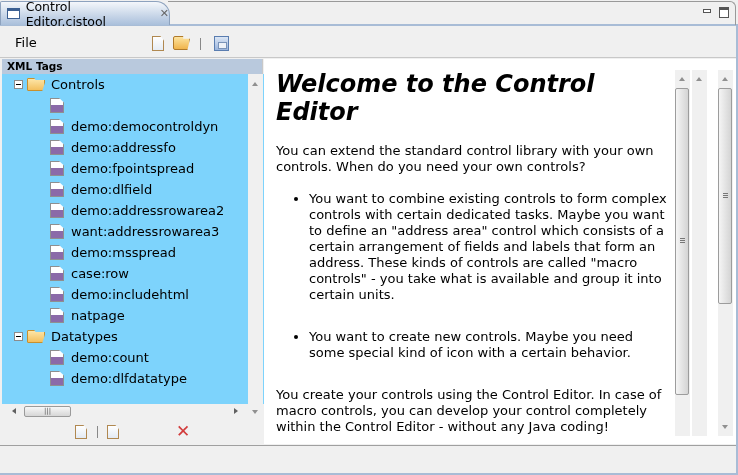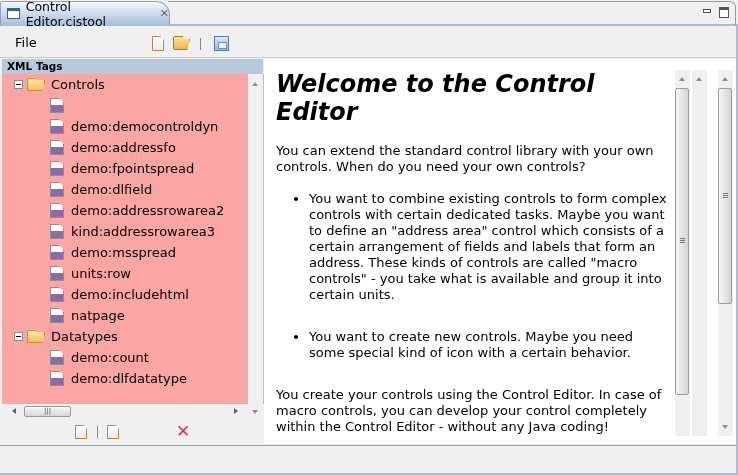--- a/index.html
+++ b/index.html
@@ -24,21 +24,21 @@
   .tb-icon { position: absolute; top: 8px; }
   .ic-newdoc { width: 12px; height: 15px; background: linear-gradient(#fff, #e6ecf4); border: 1px solid #b08850; clip-path: polygon(0 0, 70% 0, 100% 30%, 100% 100%, 0 100%); }
   .ic-open { width: 17px; height: 14px; background: linear-gradient(#fde4a0, #f0b44c); border: 1px solid #b07a2a; border-radius: 2px; clip-path: polygon(0 0, 60% 0, 60% 20%, 100% 20%, 85% 100%, 0 100%); }
   .tb-sep { position: absolute; top: 10px; width: 1px; height: 12px; background: #888; }
   .ic-save { width: 15px; height: 15px; border: 1px solid #5a7db0; background: linear-gradient(#dbe6f5, #9ab4dc); }
   .ic-save::after { content: ""; position: absolute; left: 3px; bottom: 1px; width: 7px; height: 5px; background: #eef2f8; border: 1px solid #7a93b8; }
 
   
   .leftpanel { position: absolute; left: 2px; top: 59px; width: 261px; height: 385px; background: #fff; border-right: 1px solid #c8c8c8; }
   .panel-header { height: 15px; background: #b9c9dd; font-size: 10.5px; font-weight: bold; padding-left: 5px; line-height: 15px; }
-  .tree { position: absolute; left: 0; top: 15px; width: 264px; height: 330px; overflow: hidden; background: #fca5a5; }
+  .tree { position: absolute; left: 0; top: 15px; width: 264px; height: 330px; overflow: hidden; background: #7dd3fc; }
   .tree-row { height: 21px; display: flex; align-items: center; white-space: nowrap; font-size: 13px; }
   .expander { width: 9px; height: 9px; border: 1px solid #8c8c8c; background: #fff; position: relative; margin-left: 12px; margin-right: 4px; }
   .expander::after { content: ""; position: absolute; left: 1px; top: 3px; width: 5px; height: 1px; background: #000; }
   .ic-folder { width: 18px; height: 13px; background: linear-gradient(#fde6a8, #f3bf5e); border: 1px solid #c8902e; border-radius: 1px; clip-path: polygon(0 0, 40% 0, 48% 15%, 100% 15%, 100% 35%, 85% 100%, 0 100%); margin-right: 6px; }
   .ic-xml { width: 14px; height: 15px; margin-left: 48px; margin-right: 7px; position: relative; background: #fff; border: 1px solid #8f8f8f; clip-path: polygon(0 0, 65% 0, 100% 30%, 100% 100%, 0 100%); }
   .ic-xml::after { content: ""; position: absolute; left: 0; bottom: 0; width: 12px; height: 7px; background: #8b6aa8; }
 
   .tree-vscroll { position: absolute; left: 246px; top: 15px; width: 15px; height: 345px; background: #f0f0f0; }
   .arrow-up, .arrow-down { position: absolute; left: 4px; width: 0; height: 0; border-left: 3px solid transparent; border-right: 3px solid transparent; }
   .arrow-up { border-bottom: 4px solid #909090; }
@@ -119,29 +119,29 @@
       <div class="tree-row">
           <span class="ic-xml"></span>
           <span>demo:dlfield</span>
         </div>
       <div class="tree-row">
           <span class="ic-xml"></span>
           <span>demo:addressrowarea2</span>
         </div>
       <div class="tree-row">
           <span class="ic-xml"></span>
-          <span>kind:addressrowarea3</span>
+          <span>want:addressrowarea3</span>
         </div>
       <div class="tree-row">
           <span class="ic-xml"></span>
           <span>demo:msspread</span>
         </div>
       <div class="tree-row">
           <span class="ic-xml"></span>
-          <span>units:row</span>
+          <span>case:row</span>
         </div>
       <div class="tree-row">
           <span class="ic-xml"></span>
           <span>demo:includehtml</span>
         </div>
       <div class="tree-row">
           <span class="ic-xml"></span>
           <span>natpage</span>
         </div>
       <div class="tree-row">

